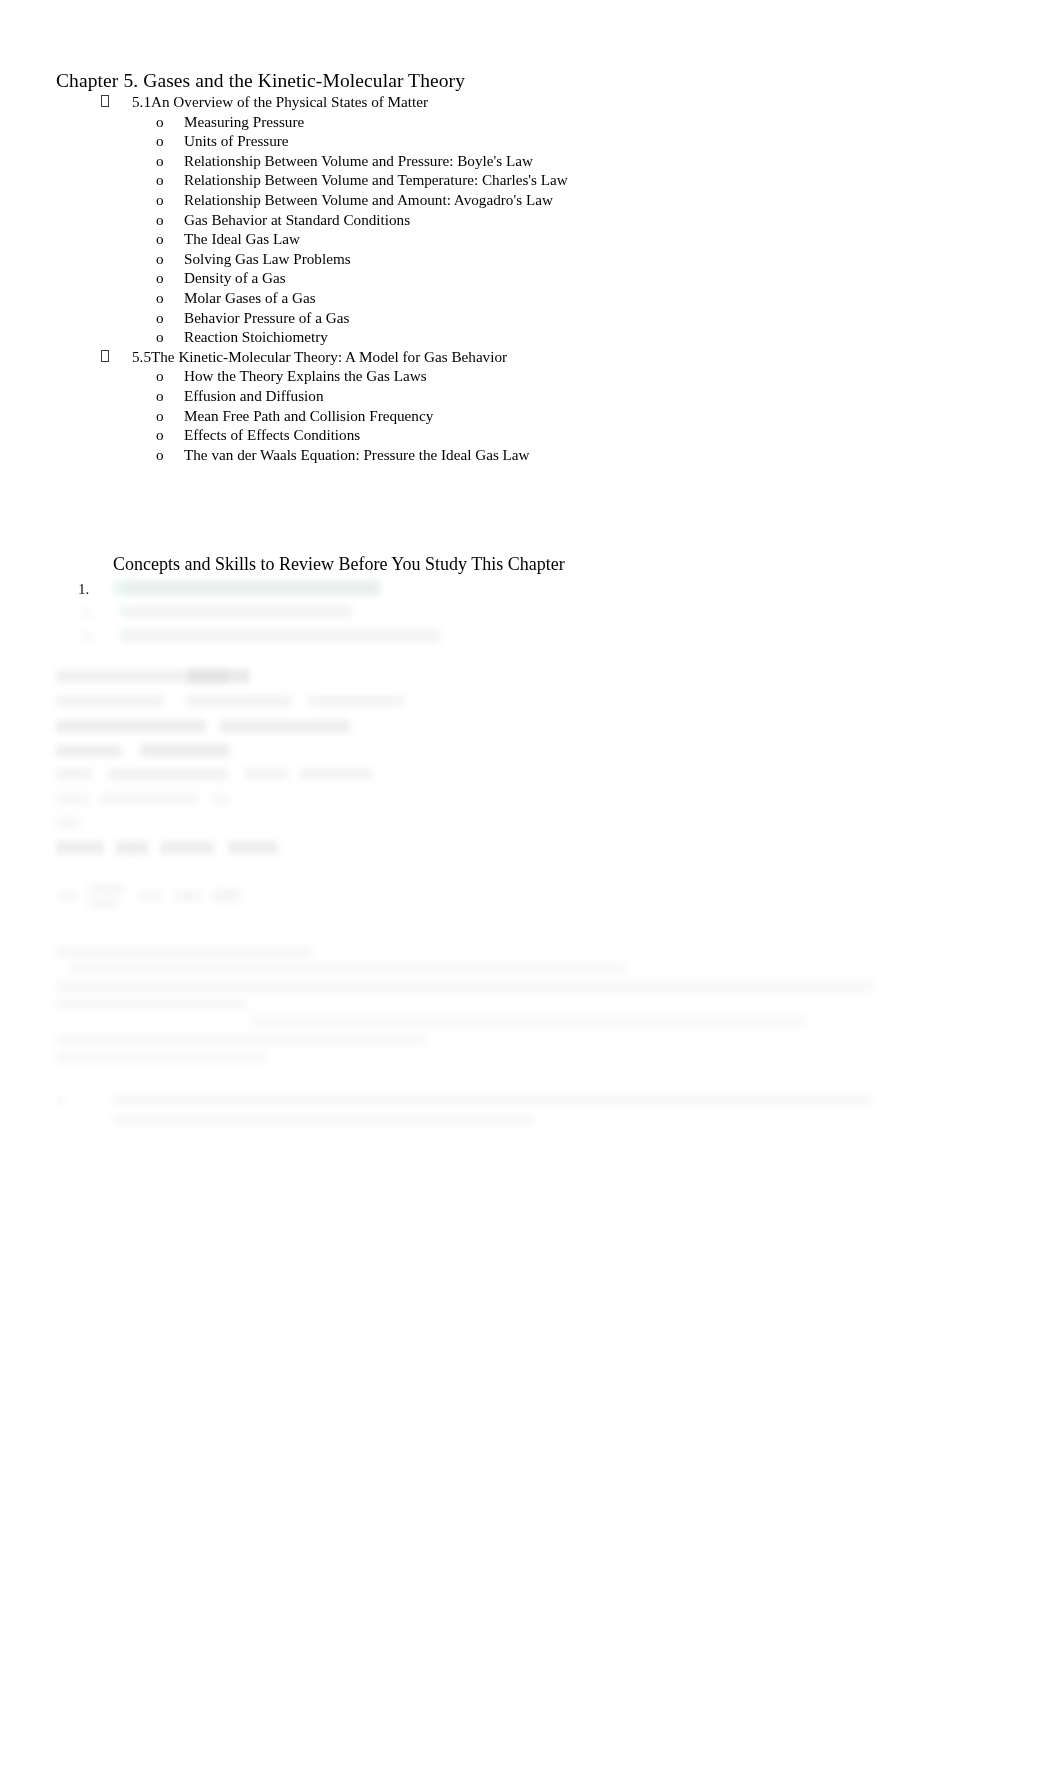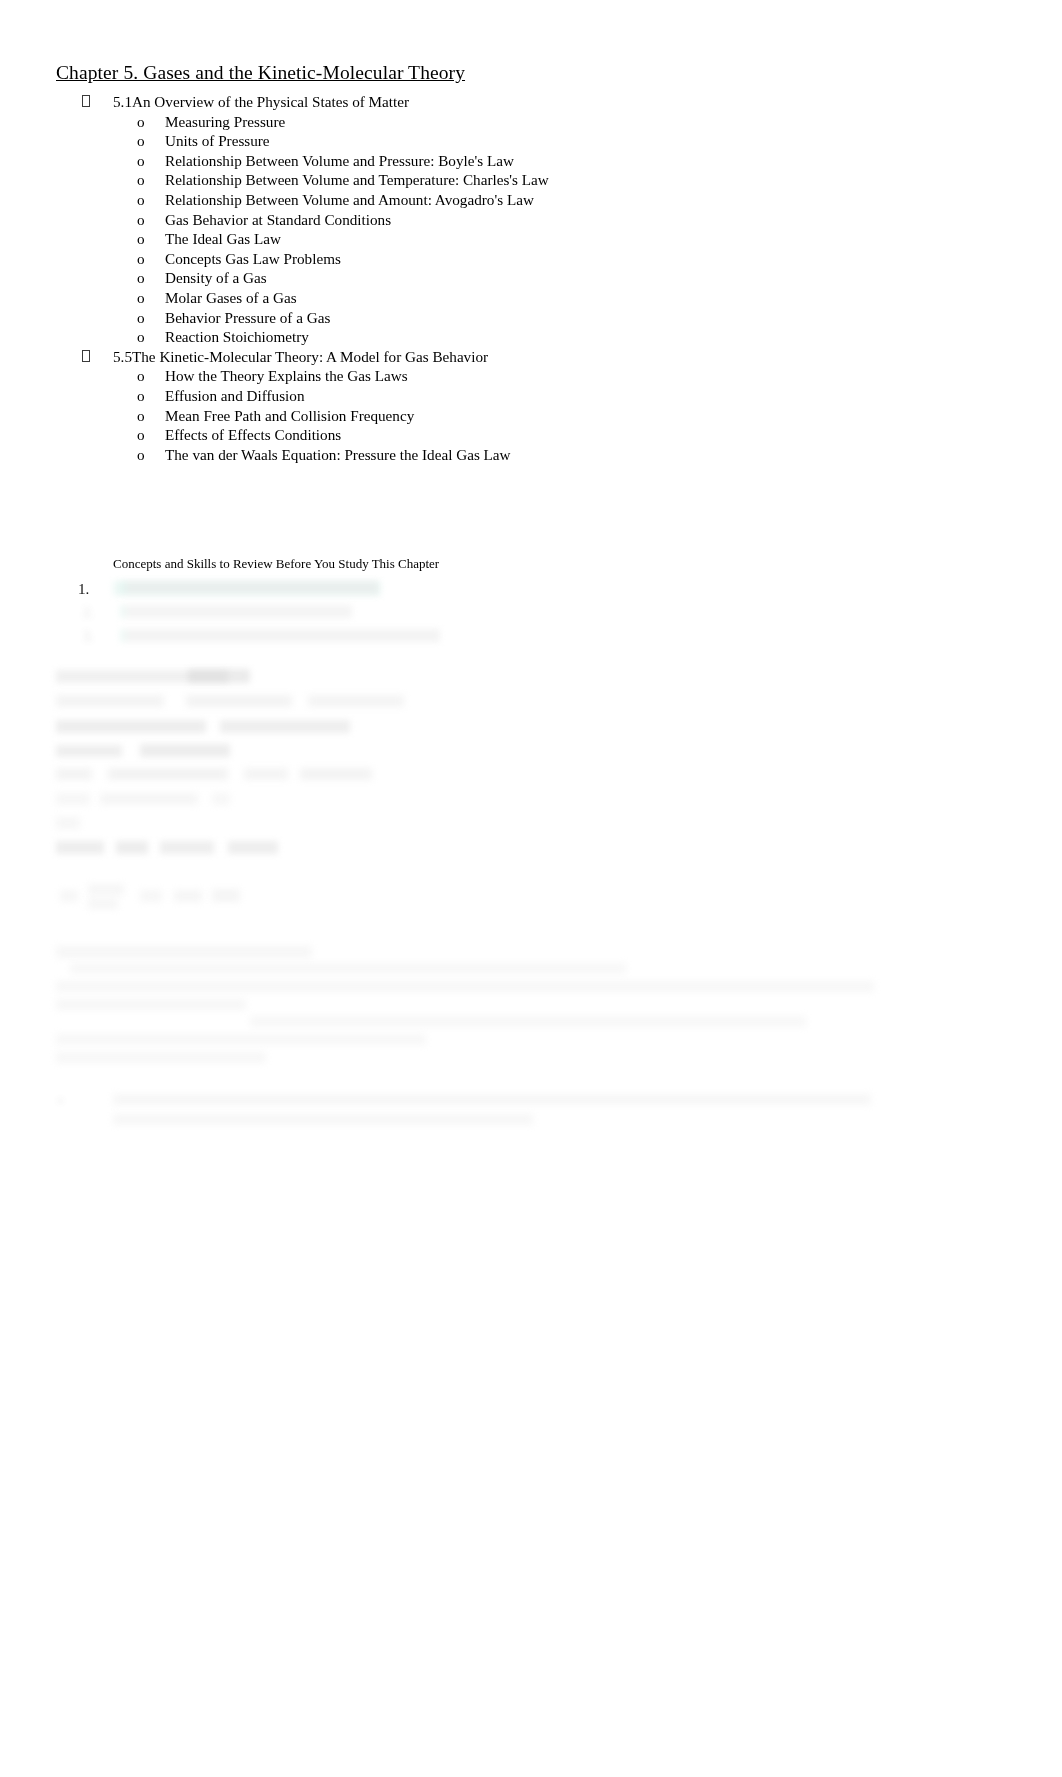--- a/index.html
+++ b/index.html
@@ -17,41 +17,41 @@
     width: 1062px;
     height: 1777px;
     background: #ffffff;
     overflow: hidden;
   }
 
   
   .doc-title {
     position: absolute;
     left: 56px;
-    top: 60px;
+    top: 68px;
     font-size: 19.5px;
     line-height: 26px;
     letter-spacing: 0.1px;
     white-space: nowrap;
-    text-decoration: underline;
   }
 
   
   .outline {
     position: absolute;
     left: 0;
     top: 92px;
     width: 1062px;
   }
   .ol-row {
     position: relative;
     height: 19.6px;
     font-size: 15.2px;
     line-height: 19.6px;
     white-space: nowrap;
+    margin-left: 19px;
   }
   .ol-row.lvl1 { padding-left: 113px; }
   .ol-row.lvl2 { padding-left: 165px; }
 
   .bullet-tofu {
     position: absolute;
     left: 82px;
     top: 3px;
     width: 8px;
     height: 12px;
@@ -65,21 +65,21 @@
     top: 0;
     font-size: 15.2px;
     line-height: 19.6px;
   }
 
   
   .review-heading {
     position: absolute;
     left: 113px;
     top: 554px;
-    font-size: 13px;
+    font-size: 18px;
     line-height: 20px;
     white-space: nowrap;
   }
 
   
   .redacted {
     position: absolute;
     filter: blur(3.1px);
     opacity: 0.42;
     color: #5a5a5a;
@@ -168,21 +168,21 @@
       <span>Gas Behavior at Standard Conditions</span>
     </div>
 
     <div class="ol-row lvl2">
       <span class="bullet-o">o</span>
       <span>The Ideal Gas Law</span>
     </div>
 
     <div class="ol-row lvl2">
       <span class="bullet-o">o</span>
-      <span>Concepts Gas Law Problems</span>
+      <span>Solving Gas Law Problems</span>
     </div>
 
 
     <div class="ol-row lvl2">
       <span class="bullet-o">o</span>
       <span>Density of a Gas</span>
     </div>
 
     <div class="ol-row lvl2">
       <span class="bullet-o">o</span>

